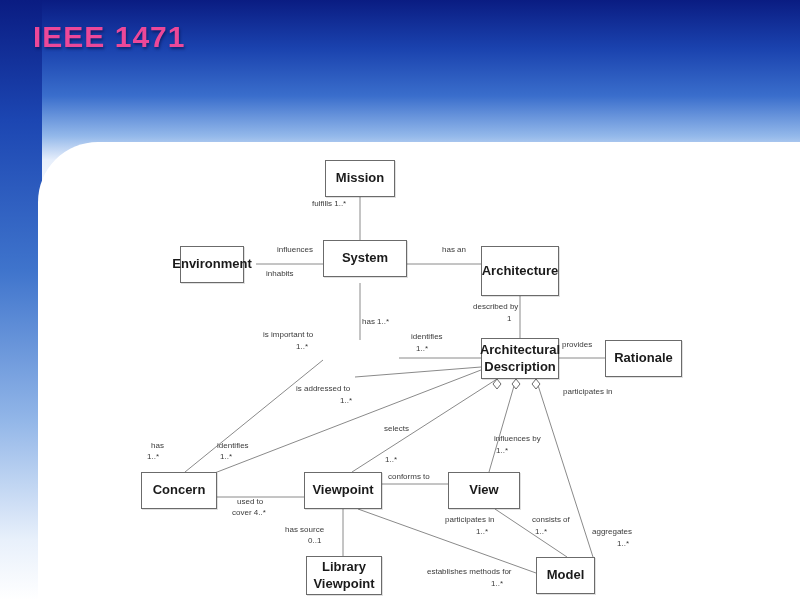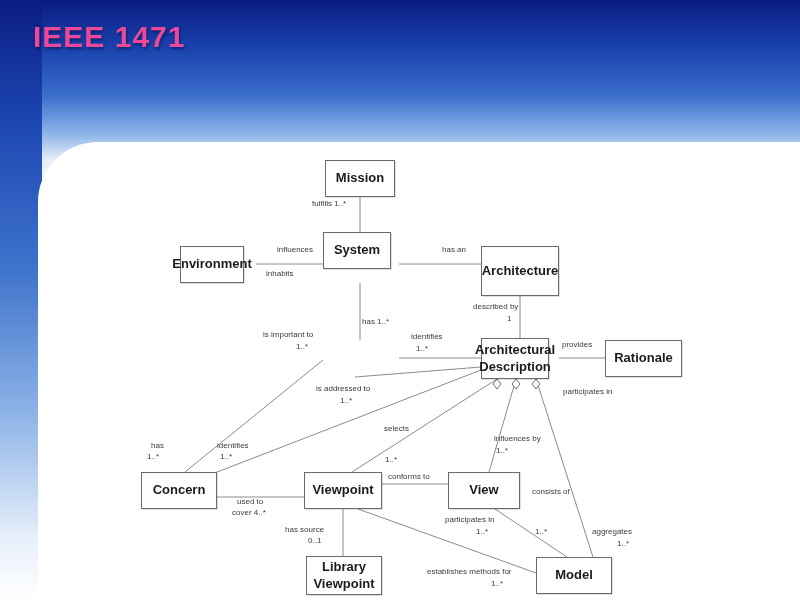--- a/index.html
+++ b/index.html
@@ -55,63 +55,63 @@
       <line x1="343" y1="509" x2="343" y2="556"></line>
       <line x1="358" y1="509" x2="536" y2="573"></line>
       <line x1="495" y1="509" x2="567" y2="557"></line>
       <polygon points="497,379 501,384 497,389 493,384"></polygon>
       <polygon points="516,379 520,384 516,389 512,384"></polygon>
       <polygon points="536,379 540,384 536,389 532,384"></polygon>
     </svg>
 
     <div class="node" style="left:325px;top:160px;width:70px;height:37px">Mission</div>
     <div class="node" style="left:180px;top:246px;width:64px;height:37px">Environment</div>
-    <div class="node" style="left:323px;top:232px;width:68px;height:37px">System</div>
+    <div class="node" style="left:323px;top:240px;width:84px;height:37px">System</div>
     <div class="node" style="left:481px;top:246px;width:78px;height:50px">Architecture</div>
-    <div class="node" style="left:481px;top:338px;width:68px;height:41px">Architectural
+    <div class="node" style="left:481px;top:338px;width:78px;height:41px">Architectural
 Description</div>
     <div class="node" style="left:605px;top:340px;width:77px;height:37px">Rationale</div>
     <div class="node" style="left:141px;top:472px;width:76px;height:37px">Concern</div>
     <div class="node" style="left:304px;top:472px;width:78px;height:37px">Viewpoint</div>
     <div class="node" style="left:448px;top:472px;width:72px;height:37px">View</div>
     <div class="node" style="left:306px;top:556px;width:76px;height:39px">Library
 Viewpoint</div>
-    <div class="node" style="left:536px;top:557px;width:76px;height:37px">Model</div>
+    <div class="node" style="left:536px;top:557px;width:59px;height:37px">Model</div>
 
     <span class="elabel" style="left:312px;top:200px">fulfills 1..*</span>
     <span class="elabel" style="left:277px;top:246px">influences</span>
     <span class="elabel" style="left:266px;top:270px">inhabits</span>
     <span class="elabel" style="left:442px;top:246px">has an</span>
     <span class="elabel" style="left:362px;top:318px">has 1..*</span>
     <span class="elabel" style="left:473px;top:303px">described by</span>
     <span class="elabel" style="left:507px;top:315px">1</span>
     <span class="elabel" style="left:263px;top:331px">is important to</span>
     <span class="elabel" style="left:296px;top:343px">1..*</span>
     <span class="elabel" style="left:411px;top:333px">identifies</span>
     <span class="elabel" style="left:416px;top:345px">1..*</span>
     <span class="elabel" style="left:562px;top:341px">provides</span>
     <span class="elabel" style="left:563px;top:388px">participates in</span>
-    <span class="elabel" style="left:316px;top:385px">is addressed to</span>
+    <span class="elabel" style="left:296px;top:385px">is addressed to</span>
     <span class="elabel" style="left:340px;top:397px">1..*</span>
     <span class="elabel" style="left:151px;top:442px">has</span>
     <span class="elabel" style="left:147px;top:453px">1..*</span>
     <span class="elabel" style="left:217px;top:442px">identifies</span>
     <span class="elabel" style="left:220px;top:453px">1..*</span>
     <span class="elabel" style="left:384px;top:425px">selects</span>
     <span class="elabel" style="left:385px;top:456px">1..*</span>
     <span class="elabel" style="left:494px;top:435px">influences by</span>
     <span class="elabel" style="left:496px;top:447px">1..*</span>
     <span class="elabel" style="left:388px;top:473px">conforms to</span>
     <span class="elabel" style="left:237px;top:498px">used to</span>
     <span class="elabel" style="left:232px;top:509px">cover 4..*</span>
     <span class="elabel" style="left:285px;top:526px">has source</span>
     <span class="elabel" style="left:308px;top:537px">0..1</span>
     <span class="elabel" style="left:445px;top:516px">participates in</span>
     <span class="elabel" style="left:476px;top:528px">1..*</span>
-    <span class="elabel" style="left:532px;top:488px">consists of</span>
+    <span class="elabel" style="left:532px;top:516px">consists of</span>
     <span class="elabel" style="left:535px;top:528px">1..*</span>
     <span class="elabel" style="left:592px;top:528px">aggregates</span>
     <span class="elabel" style="left:617px;top:540px">1..*</span>
     <span class="elabel" style="left:427px;top:568px">establishes methods for</span>
     <span class="elabel" style="left:491px;top:580px">1..*</span>
 
   </div>
 </div>
 
 </body></html>

